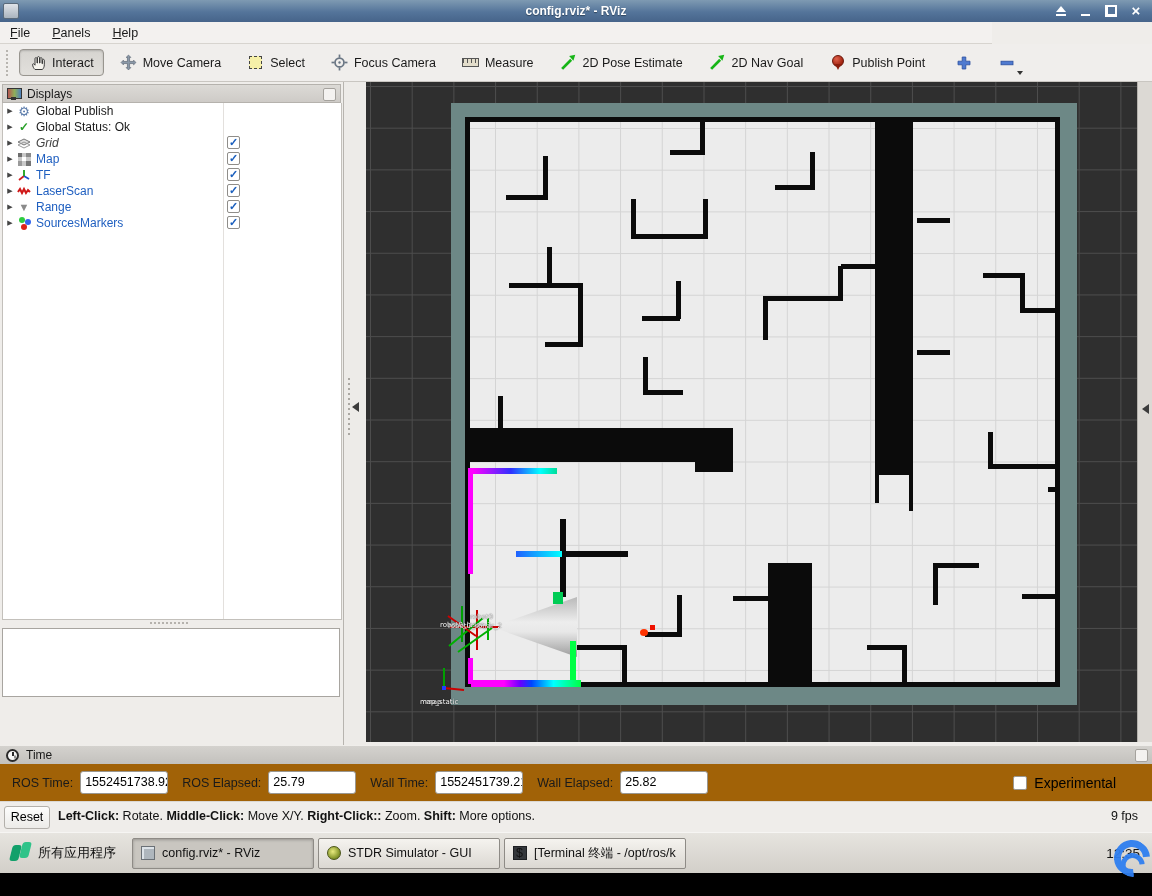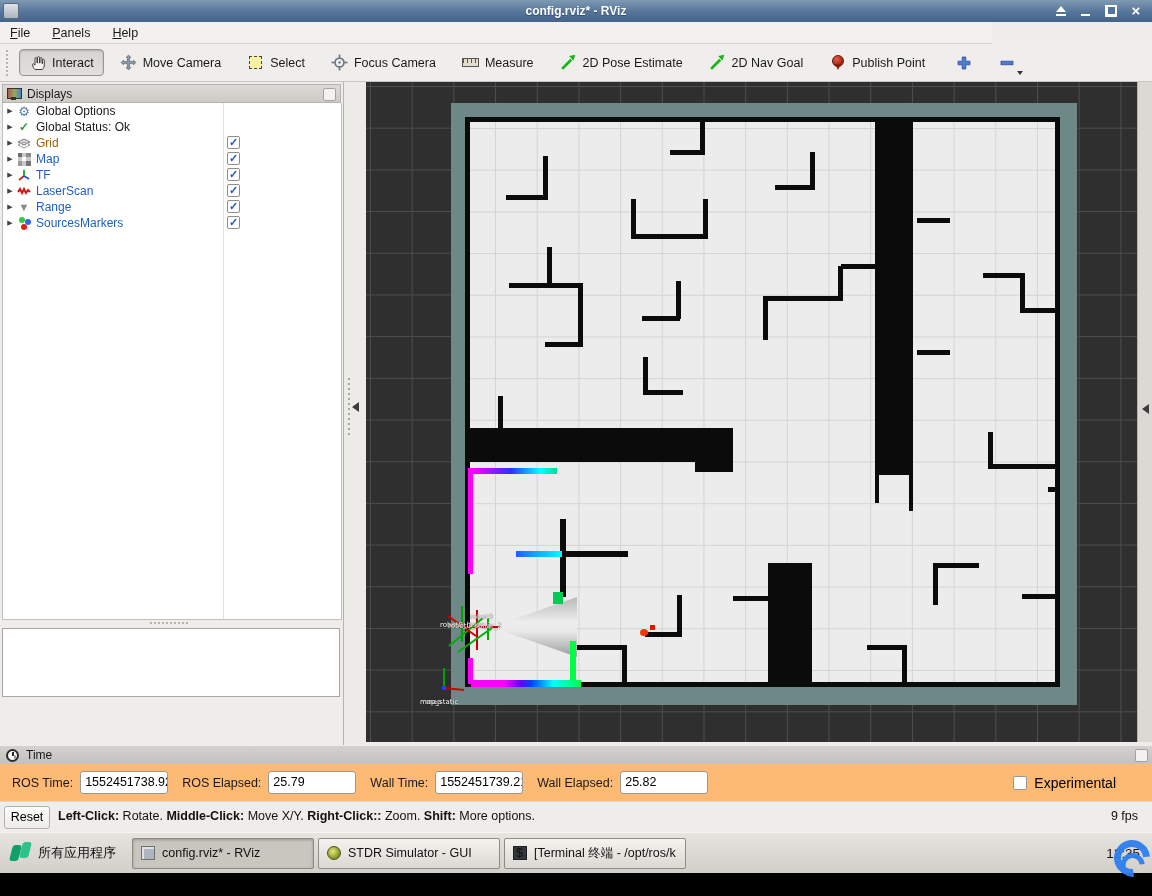--- a/index.html
+++ b/index.html
@@ -104,21 +104,21 @@
     clip-path:polygon(0 50%, 100% 0, 100% 100%);
     background:linear-gradient(180deg,#b9b9b9,#ededed 42%,#e8e8e8 58%,#9c9c9c); }
   .tf-label { position:absolute; color:#fff; font-size:7px; font-family:"DejaVu Sans", sans-serif; white-space:nowrap; text-shadow:0 0 1px #000; }
   .axis { position:absolute; }
 
   
   #time-header { position:absolute; left:0; top:745px; width:1152px; height:19px;
     background:linear-gradient(#d4d2ce,#c3c1bd); border-top:1px solid #efedea; display:flex; align-items:center; gap:7px; padding:0 6px; }
   .clock-icon { position:relative; width:13px; height:13px; border:2px solid #2a2a2a; border-radius:50%; background:#f7f7f7; }
   .clock-icon::after { content:""; position:absolute; left:4px; top:1px; width:2px; height:4px; background:#2a2a2a; box-shadow:2px 3px 0 -0.5px #2a2a2a; }
-  #time-body { position:absolute; left:0; top:764px; width:1152px; height:37px; background:#fdba74; display:flex; align-items:center; padding-left:12px; }
+  #time-body { position:absolute; left:0; top:764px; width:1152px; height:37px; background:#a16207; display:flex; align-items:center; padding-left:12px; }
   .tfield { display:flex; align-items:center; gap:7px; margin-right:14px; }
   .tfield label { font-size:12.5px; color:#1a1a1a; white-space:nowrap; }
   .tinput { width:88px; height:23px; background:#fff; border:1px solid #9a9791; border-radius:3px; font-size:12.5px; line-height:21px; padding-left:4px; overflow:hidden; white-space:nowrap; }
   #experimental { margin-left:auto; margin-right:36px; display:flex; align-items:center; gap:7px; }
   #exp-box { width:14px; height:14px; background:#fff; border:1px solid #9a9791; border-radius:2px; }
   #experimental span { font-size:14px; }
   #status-row { position:absolute; left:0; top:801px; width:1152px; height:31px; background:#efedea; border-top:1px solid #dbd8d3; }
   #reset-btn { position:absolute; left:4px; top:4px; width:46px; height:23px; text-align:center; line-height:21px; font-size:12.5px;
     border:1px solid #b3b0ab; border-radius:3px; background:linear-gradient(#fdfdfc,#ecebe8); }
   #status-text { position:absolute; left:58px; top:7px; font-size:12.5px; color:#111; }
@@ -263,38 +263,38 @@
     <span class="float-btn"></span>
   </div>
   <div id="tree">
     <div id="tree-sep"></div>
     <div id="tree-rows">
         <div class="trow">
           <span class="expander">▶</span>
           <span class="dicon">
             <span class="glyph-gear">⚙</span>
           </span>
-          <span class="dlabel" style="color: rgb(26, 26, 26);">Global Options</span>
+          <span class="dlabel" style="color: rgb(26, 26, 26);">Global Publish</span>
         </div>
         <div class="trow">
           <span class="expander">▶</span>
           <span class="dicon">
             <span class="glyph-check">✓</span>
           </span>
           <span class="dlabel" style="color: rgb(26, 26, 26);">Global Status: Ok</span>
         </div>
         <div class="trow">
           <span class="expander">▶</span>
           <span class="dicon">
             <svg width="14" height="13" viewBox="0 0 14 13">
               <path d="M1 5 L7 2 L13 5 L7 8 Z" fill="#e0e0e0" stroke="#777" stroke-width="1"></path>
               <path d="M1 8 L7 5 L13 8 L7 11 Z" fill="none" stroke="#999" stroke-width="1"></path>
             </svg>
           </span>
-          <span class="dlabel" style="color: #a16207;">Grid</span>
+          <span class="dlabel" style="color: #404040; font-style: italic;">Grid</span>
           <span class="row-check">✓</span>
         </div>
         <div class="trow">
           <span class="expander">▶</span>
           <span class="dicon">
             <svg width="13" height="13" viewBox="0 0 13 13">
               <rect x="0" y="0" width="13" height="13" fill="#c9c9c9"></rect>
               <rect x="0" y="0" width="4" height="4" fill="#6e6e6e"></rect>
               <rect x="8" y="0" width="5" height="4" fill="#8a8a8a"></rect>
               <rect x="4" y="4" width="4" height="4" fill="#fff"></rect>

